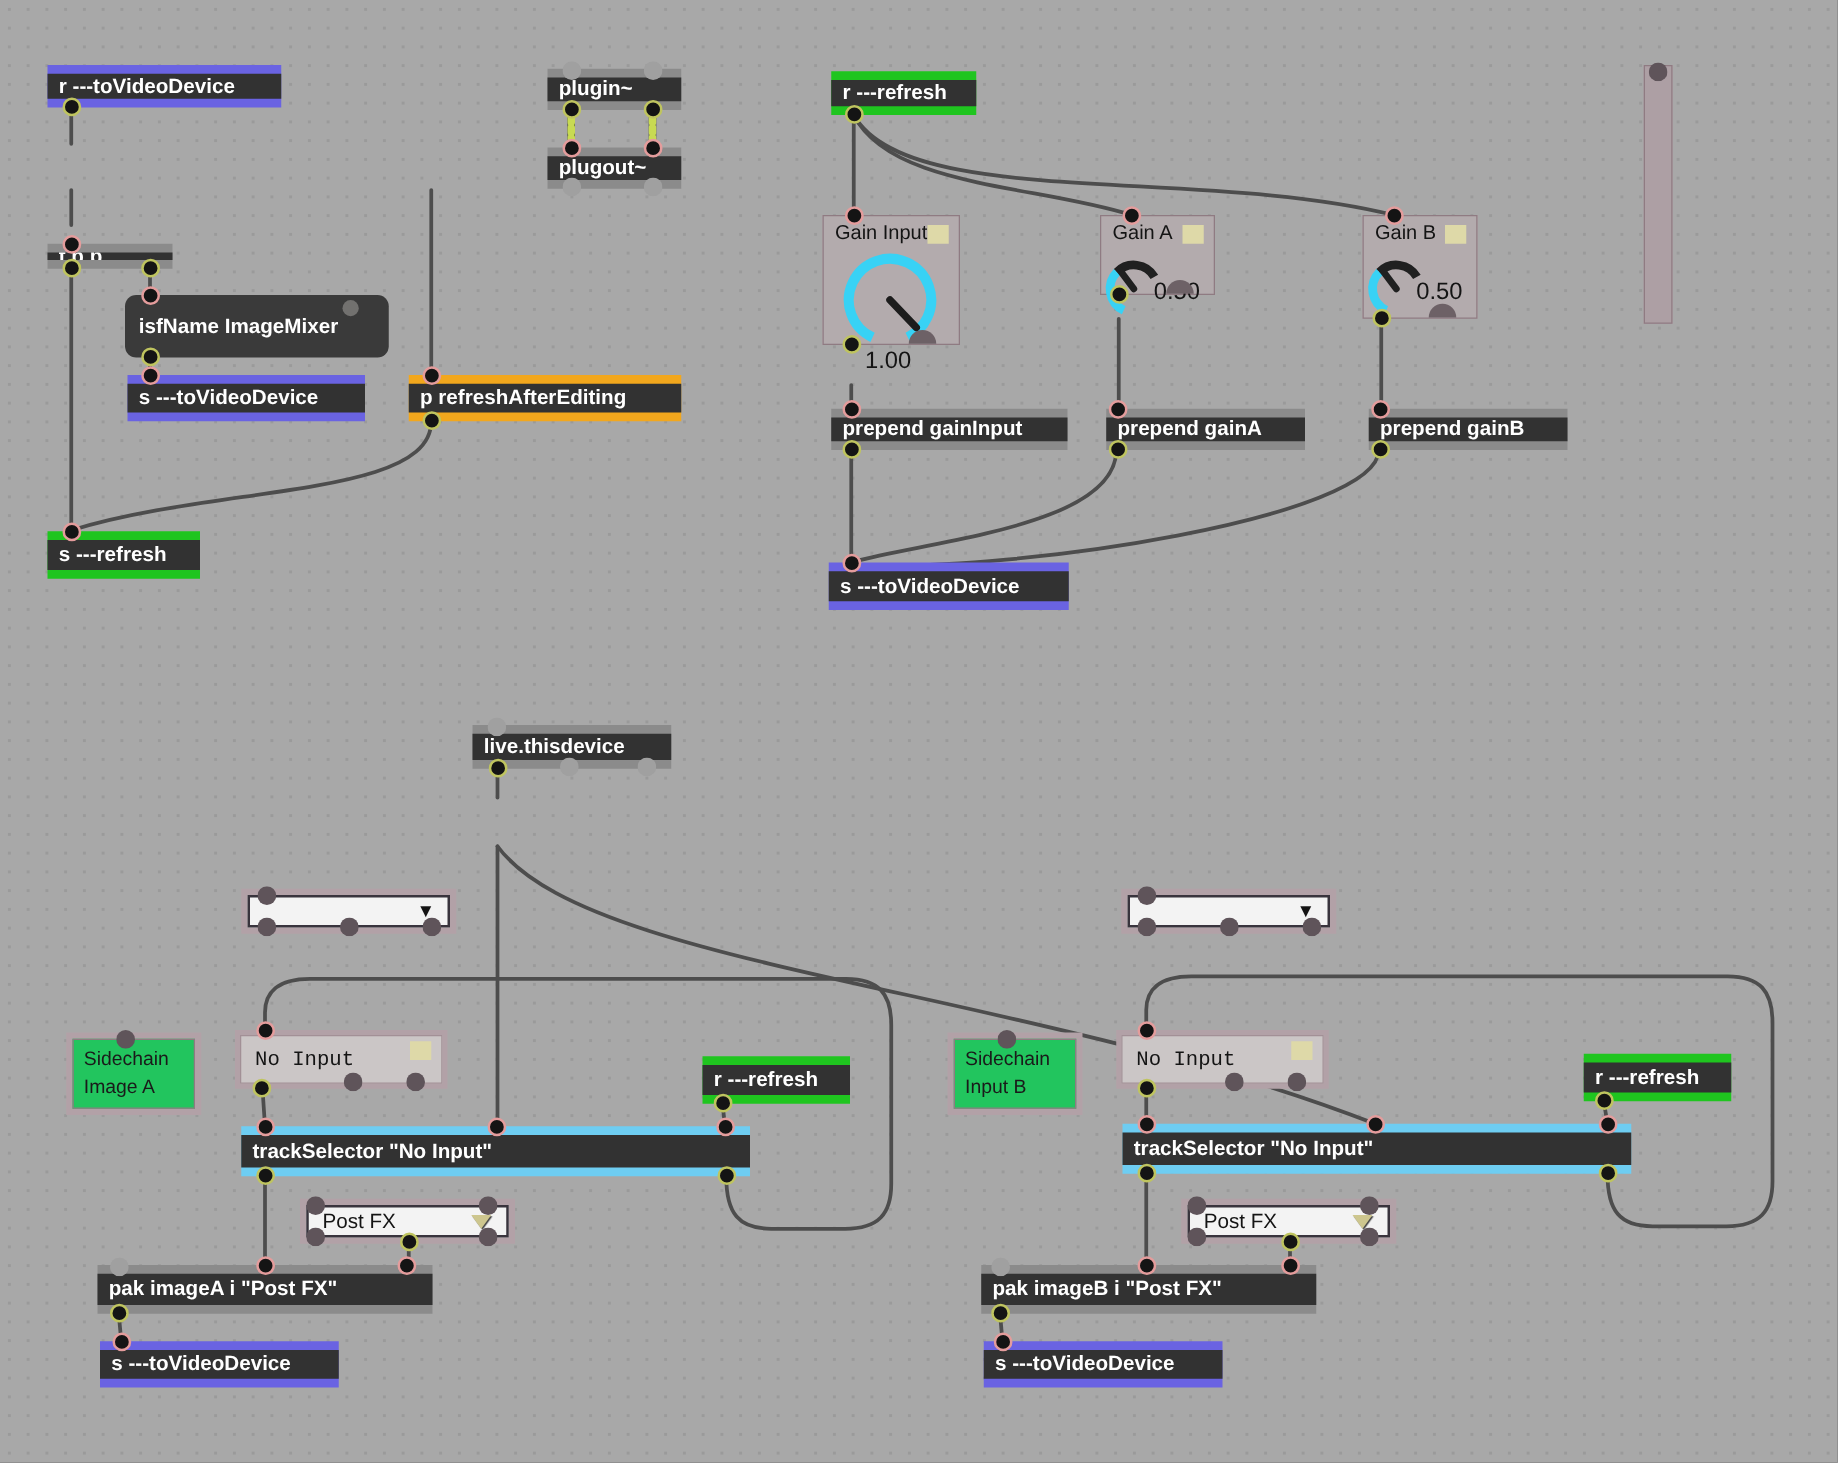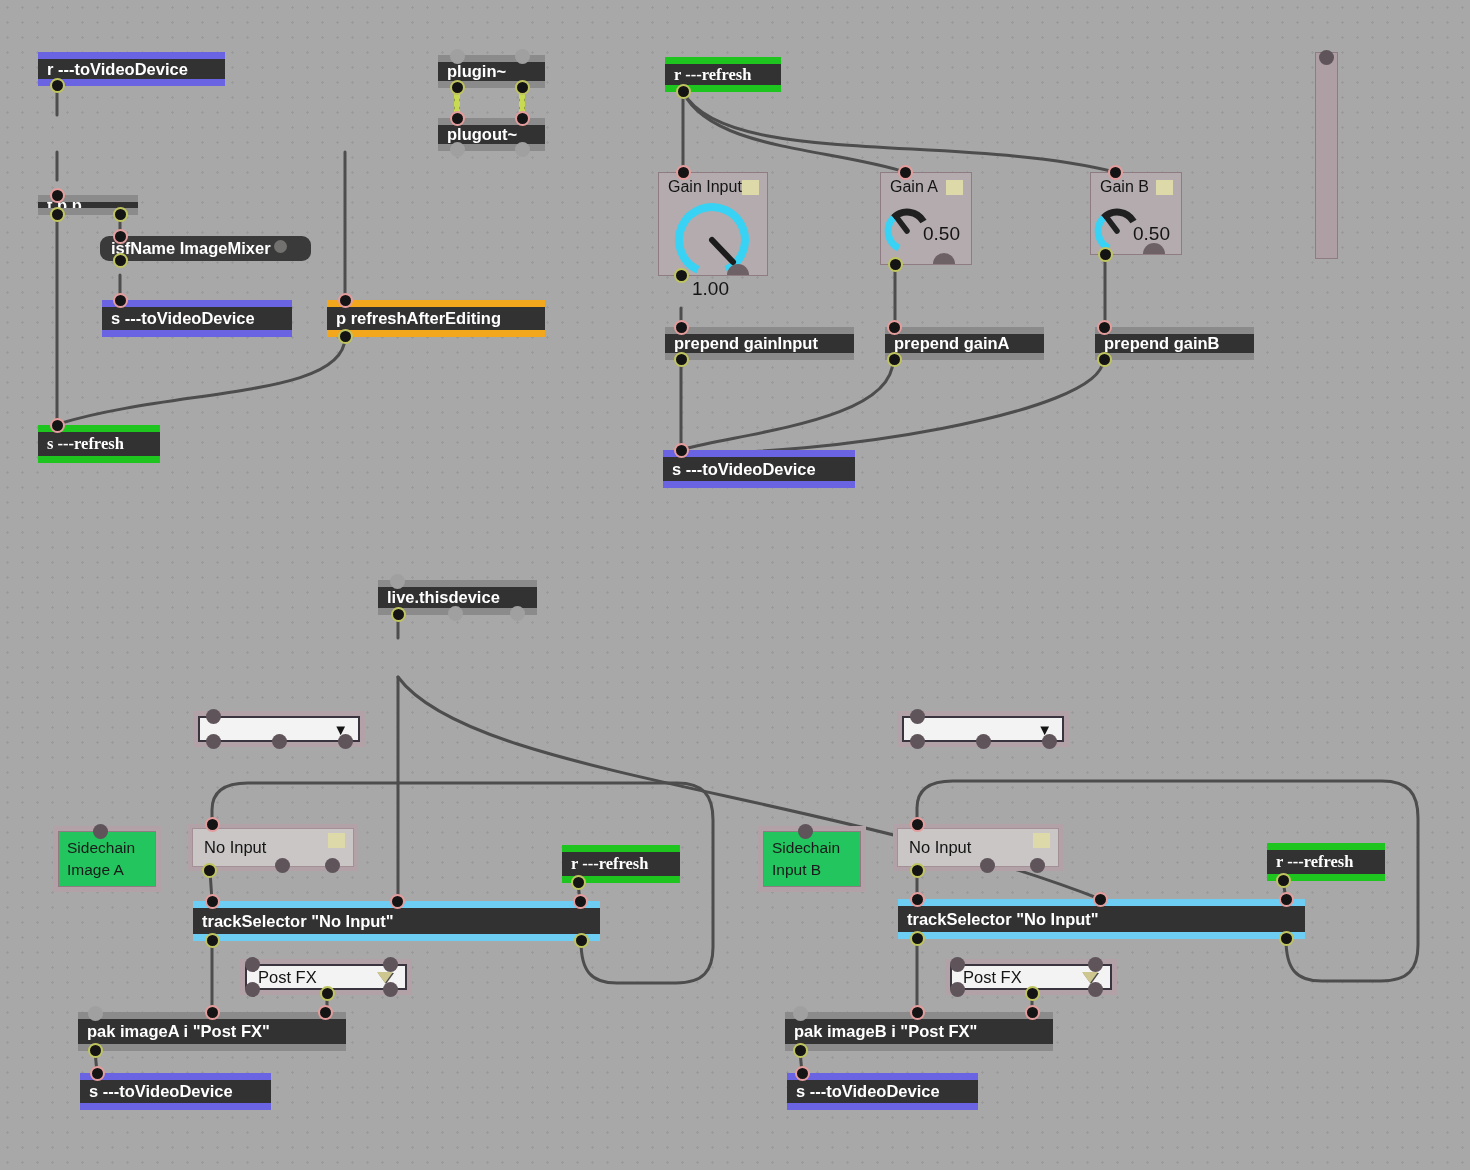--- a/index.html
+++ b/index.html
@@ -16,21 +16,21 @@
   .sig-base{stroke:#2c2c2c;stroke-width:6;}
   .sig-stripe{stroke:#c8da52;stroke-width:6;stroke-dasharray:4 4;}
 
   .maxbox{position:absolute;z-index:2;box-sizing:border-box;}
   .maxbox .band{
     position:absolute;left:0;right:0;top:7px;bottom:7px;background:#323232;
     color:#ffffff;font-weight:700;font-size:16.5px;display:flex;align-items:center;
     padding-left:9px;white-space:nowrap;overflow:hidden;
   }
   .c-purple{background:#6a63e2;}
-  .c-green{background:#1fc51f;font-family:Liberation Serif, serif;}
+  .c-green{background:#1fc51f;}
   .c-cyan{background:#6ecdf2;}
   .c-orange{background:#f2a71d;}
   .c-gray{background:#8b8b8b;}
 
   .msgbox{
     position:absolute;z-index:2;background:#3a3a3a;border-radius:9px;
     color:#fff;font-weight:700;font-size:16.5px;display:flex;align-items:center;
     padding-left:11px;box-sizing:border-box;
   }
   .msg-dot{position:absolute;width:13px;height:13px;border-radius:50%;background:#72716f;right:24px;top:4px;}
@@ -49,21 +49,21 @@
   .dial-title{position:absolute;left:9px;top:5px;font-size:16px;color:#141414;white-space:nowrap;}
   .dial-value{position:absolute;font-size:19px;color:#141414;}
   .beige-sq{position:absolute;width:17px;height:15px;background:#ded9a8;right:8px;top:7px;}
   .bump{position:absolute;width:22px;height:11px;border-radius:11px 11px 0 0;background:#6d6166;bottom:0;}
 
   .comment-in{background:#22c55e;color:#1a1a1a;font-size:15.5px;line-height:1.4;padding:5px 0 0 8px;}
 
   .menu-white{background:#f3f3f3;border:2px solid #39343d;display:flex;align-items:center;
               font-size:16.5px;color:#141414;box-sizing:border-box;position:relative;width:100%;height:100%;}
   .menu-gray{background:#cbc6c6;border:1px solid #a29096;display:flex;align-items:center;
-             font-size:16.5px;color:#141414;box-sizing:border-box;position:relative;width:100%;height:100%;}
+             font-size:16.5px;color:#141414;box-sizing:border-box;position:relative;width:100%;height:100%;font-family:Liberation Mono, monospace;}
   .menu-lbl{padding-left:11px;white-space:nowrap;}
   .arrow-b{position:absolute;right:10px;top:50%;transform:translateY(-50%);font-size:15px;color:#141414;}
   .tri-beige{position:absolute;right:12px;top:50%;margin-top:-5px;width:0;height:0;
              border-left:8px solid transparent;border-right:8px solid transparent;
              border-top:11px solid #cdc68e;filter:drop-shadow(1px 1px 0 #4a4a4a);}
   .lbl{pointer-events:none;}
 </style>
 </head>
 <body>
 
@@ -117,21 +117,21 @@
 
   <div class="maxbox c-gray" style="left:38px;top:195px;width:100px;height:20px">
     <div class="band">
         <span class="lbl">t b b</span>
       </div>
     <i class="port p-in" style="left:12px;top:-7px"></i>
     <i class="port p-out" style="left:12px;bottom:-7px"></i>
     <i class="port p-out" style="left:75px;bottom:-7px"></i>
   </div>
 
-  <div class="msgbox" style="left:100px;top:236px;width:211px;height:25px">
+  <div class="msgbox" style="left:100px;top:236px;width:211px;height:50px">
     <span class="lbl">isfName ImageMixer</span>
     <i class="msg-dot"></i>
     <i class="port p-in" style="left:13px;top:-7px"></i>
     <i class="port p-out" style="left:13px;bottom:-7px"></i>
   </div>
 
   <div class="maxbox c-purple" style="left:102px;top:300px;width:190px;height:37px">
     <div class="band">
         <span class="lbl">s ---toVideoDevice</span>
       </div>
@@ -187,21 +187,21 @@
         <circle cx="53" cy="43" r="33" fill="none" stroke="#38d2f5" stroke-width="8" stroke-dasharray="178 30" transform="rotate(115 53 43)"></circle>
         <line x1="53" y1="43" x2="74" y2="65" stroke="#1c1c1c" stroke-width="6" stroke-linecap="round"></line>
       </svg>
       <span class="dial-value" style="left:33px;top:105px">1.00</span>
       <i class="bump" style="left:68px"></i>
     </div>
     <i class="port p-in" style="left:18px;top:-7px"></i>
     <i class="port p-out" style="left:16px;bottom:-7px"></i>
   </div>
 
-  <div class="frame" style="left:880px;top:172px;width:92px;height:93px">
+  <div class="frame" style="left:880px;top:172px;width:92px;height:64px">
     <div class="frame-in panel-bg">
       <span class="dial-title">Gain A</span>
       <i class="beige-sq"></i>
       <svg width="90" height="64" style="position:absolute;left:0;top:16px">
         <path d="M12.6,28.6 A19,19 0 0 0 18,59.2" fill="none" stroke="#38d2f5" stroke-width="7"></path>
         <path d="M12.6,28.6 A19,19 0 0 1 42.5,32.5" fill="none" stroke="#202020" stroke-width="7"></path>
         <line x1="26" y1="42" x2="14.6" y2="26.8" stroke="#202020" stroke-width="5.5" stroke-linecap="round"></line>
       </svg>
       <span class="dial-value" style="left:42px;top:50px">0.50</span>
       <i class="bump" style="left:52px"></i>

